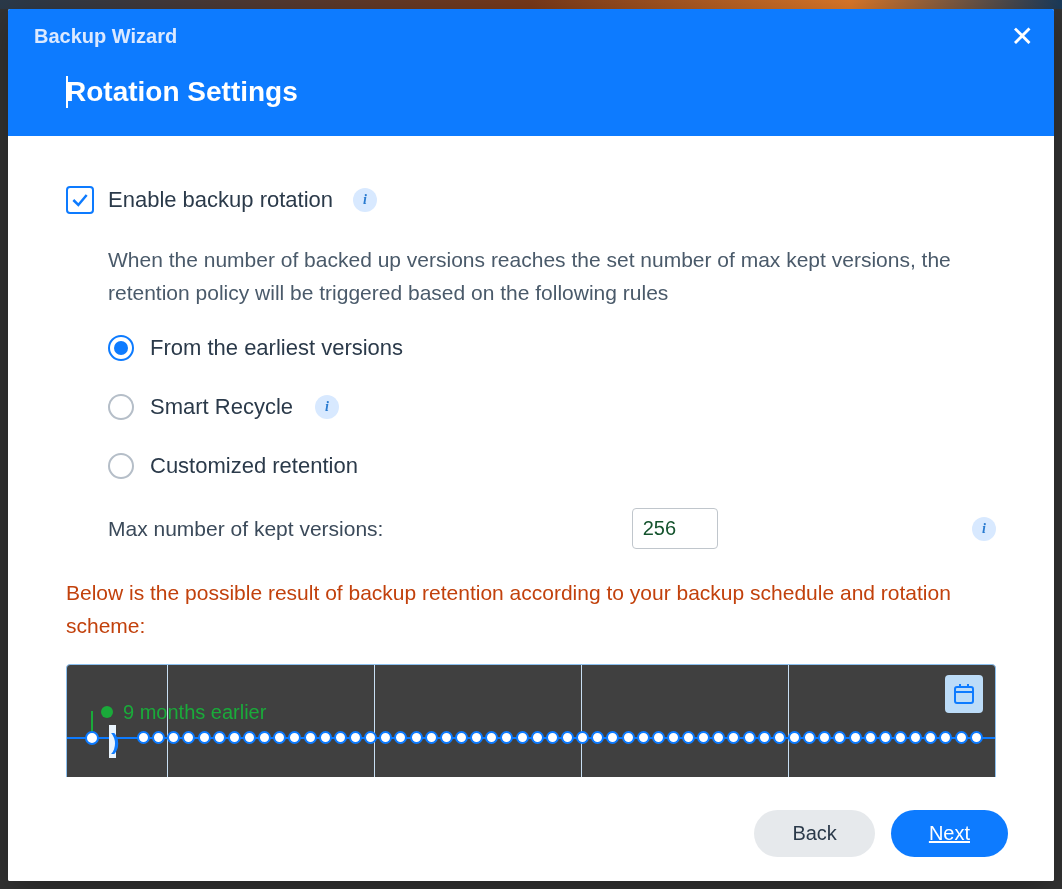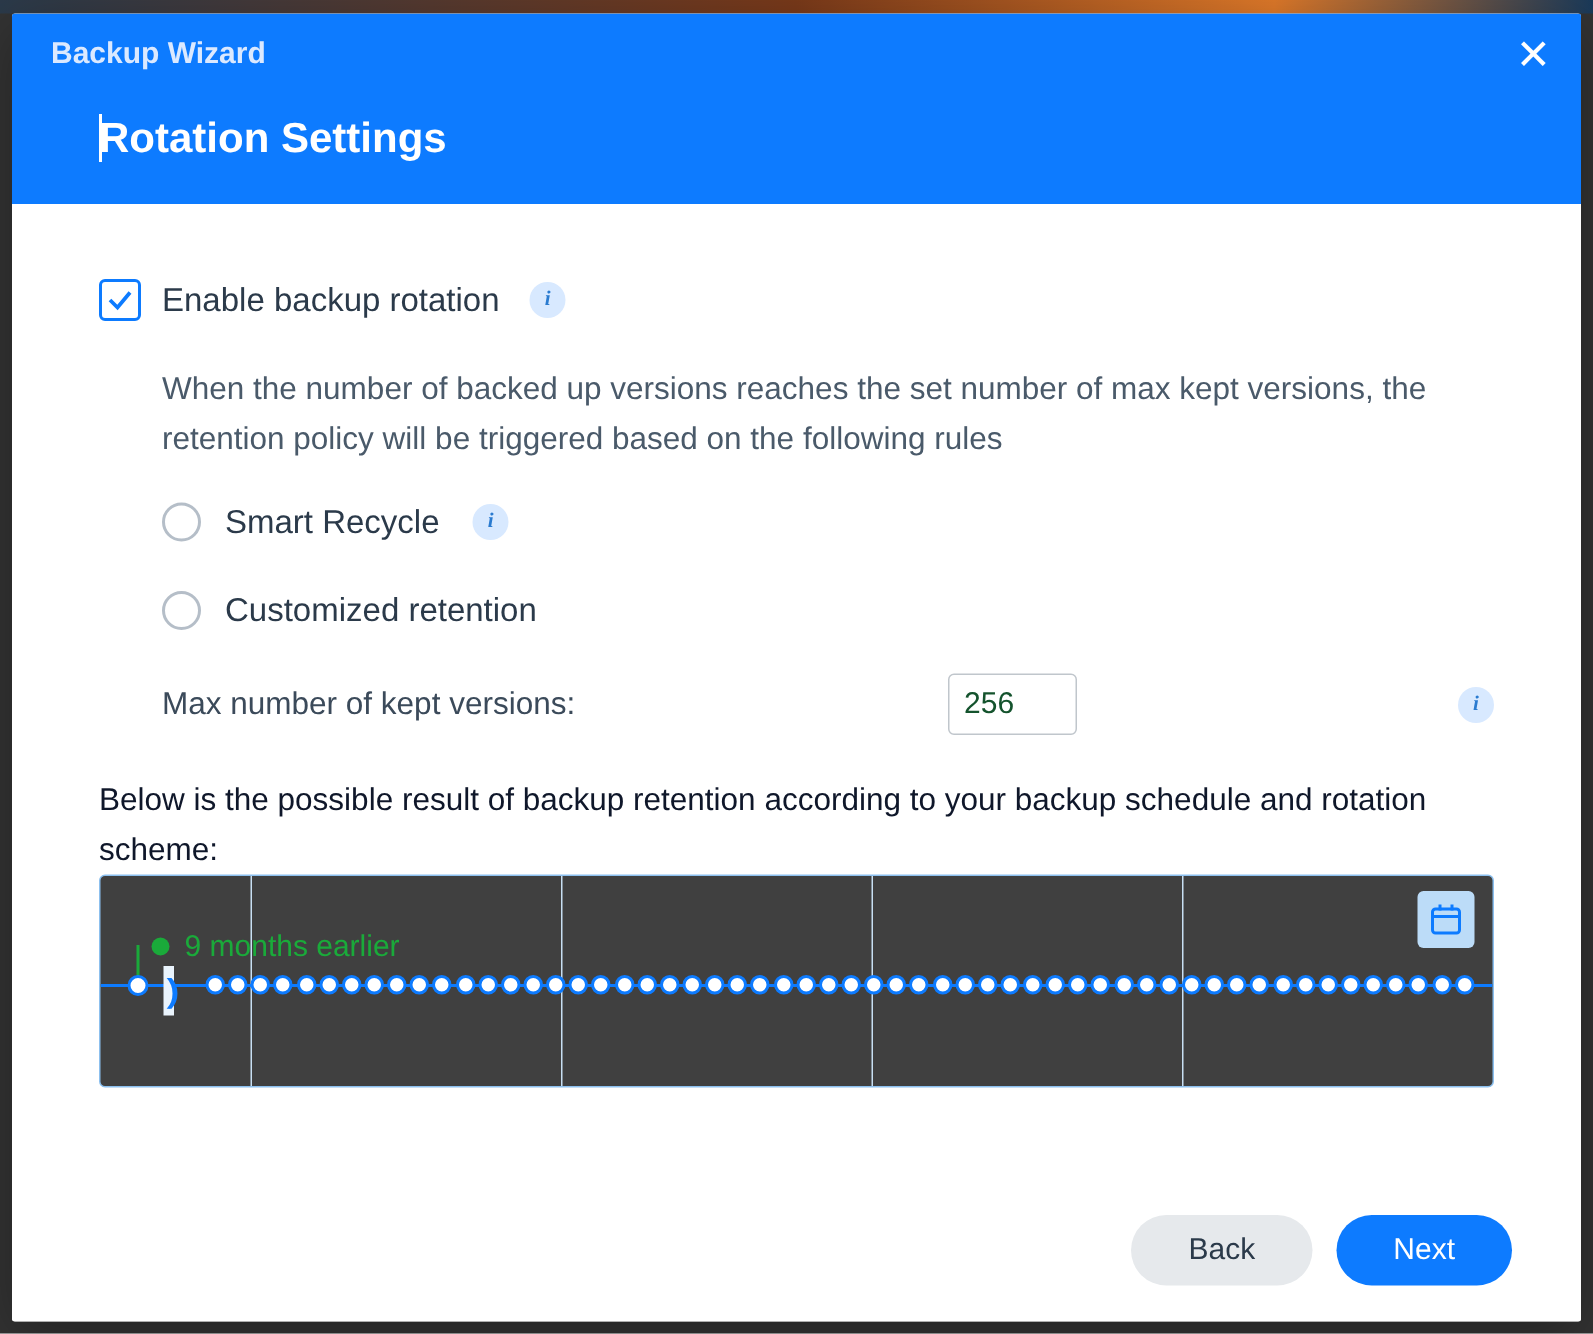--- a/index.html
+++ b/index.html
@@ -35,21 +35,21 @@
   .radio { width:26px; height:26px; border:2px solid #b5bec8; border-radius:50%; display:flex; align-items:center; justify-content:center; cursor:pointer; background:#fff; }
   .radio.selected { border-color:#0d7bff; }
   .radio.selected::after { content:''; width:14px; height:14px; background:#0d7bff; border-radius:50%; }
 
   .settings-btn-wrap { margin:-8px 0 24px 84px; }
   .settings-btn { background:#e8ecef; border:none; color:#a0a8b0; font-size:20px; padding:10px 22px; border-radius:4px; cursor:default; }
 
   .max-row { display:flex; align-items:center; gap:28px; margin:8px 0 28px 42px; font-size:21px; color:#3b4a5a;justify-content:space-between; }
   .max-input { width:86px; padding:8px 10px; border:1px solid #c0c6cc; border-radius:4px; font-size:20px; color:#14532d; text-align:left; }
 
-  .below-text { font-size:21px; color:#0f172a; line-height:1.55; }
+  .below-text { font-size:21px; color:#c2410c; margin-bottom:22px; line-height:1.55; }
 
   .timeline-box { border:1px solid #8cc0ef; border-radius:4px; background:#404040; padding:0; position:relative; overflow:hidden; }
   .timeline-inner { position:relative; height:140px; }
 
   .cal-icon { position:absolute; top:10px; right:12px; width:38px; height:38px; background:#bcdcf8; border-radius:4px; display:flex; align-items:center; justify-content:center; cursor:pointer; }
   .cal-icon svg { stroke:#0d7bff; fill:none; stroke-width:2; }
 
   .months-label { position:absolute; top:32px; left:34px; color:#1aaa3a; font-size:20px; font-weight:500; display:flex; align-items:center; gap:10px; }
   .green-dot { width:12px; height:12px; background:#1aaa3a; border-radius:50%; display:inline-block; }
 
@@ -59,21 +59,21 @@
   .tl-break { position:absolute; top:60px; left:42px; color:#0d7bff; font-size:22px; background:#eaf4fd; padding:0 2px; letter-spacing:-6px; }
   .tl-dots { position:absolute; top:66px; left:70px; right:12px; display:flex; justify-content:space-between; }
   .tl-dots span { width:13px; height:13px; border:2px solid #0d7bff; background:#fff; border-radius:50%; flex:0 0 auto; }
 
   .wk-grid { position:absolute; left:100px; right:0; top:0; bottom:0; display:flex; }
   .wk-col { flex:1; border-left:1px solid #c8dff3; position:relative; }
 
   .footer { flex:0 0 auto; padding:20px 46px 24px 0; display:flex; justify-content:flex-end; gap:16px; background:#fff; }
   .btn { font-size:20px; padding:12px 38px; border-radius:26px; border:none; cursor:pointer; }
   .btn-back { background:#e6e9ec; color:#2b3a4a; }
-  .btn-next { background:#0d7bff; color:#fff; }
+  .btn-next { background:#0d7bff; color:#fff;text-decoration:underline; }
 </style>
 </head>
 <body>
 
 <div class="backdrop-bar"></div>
 
 <div class="modal">
 
   <div class="header">
     <div class="header-top">
@@ -93,20 +93,24 @@
         <svg viewBox="0 0 24 24">
             <polyline points="4 12 10 18 20 6"></polyline>
           </svg>
       </div>
       <span class="enable-label">Enable backup rotation</span>
       <span class="info-badge">i</span>
     </div>
 
     <div class="desc">When the number of backed up versions reaches the set number of max kept versions, the retention policy will be triggered based on the following rules</div>
 
+    <div class="radio-row">
+      <div class="radio selected"></div>
+      <span>From the earliest versions</span>
+    </div>
 
     <div class="radio-row">
       <div class="radio"></div>
       <span>Smart Recycle</span>
       <span class="info-badge">i</span>
     </div>
 
     <div class="radio-row">
       <div class="radio"></div>
       <span>Customized retention</span>

